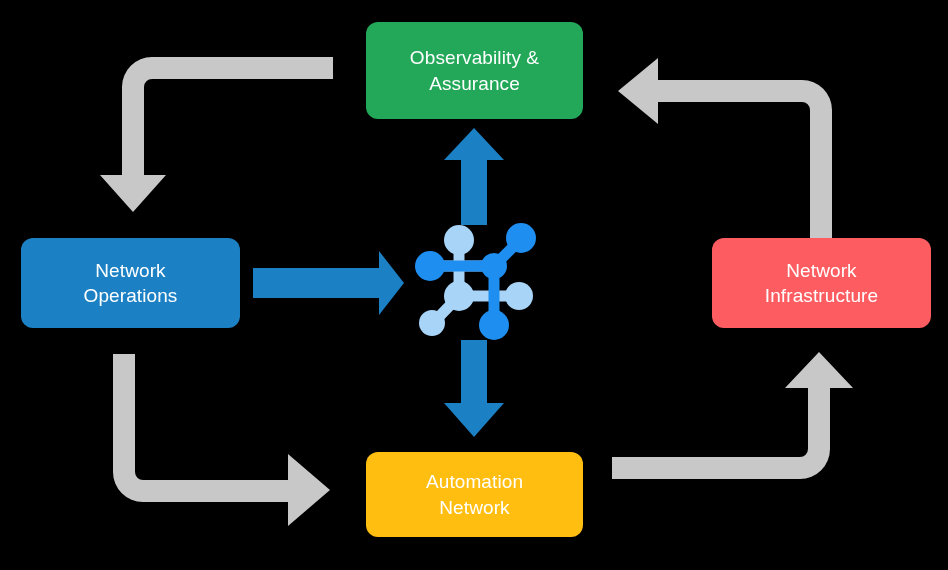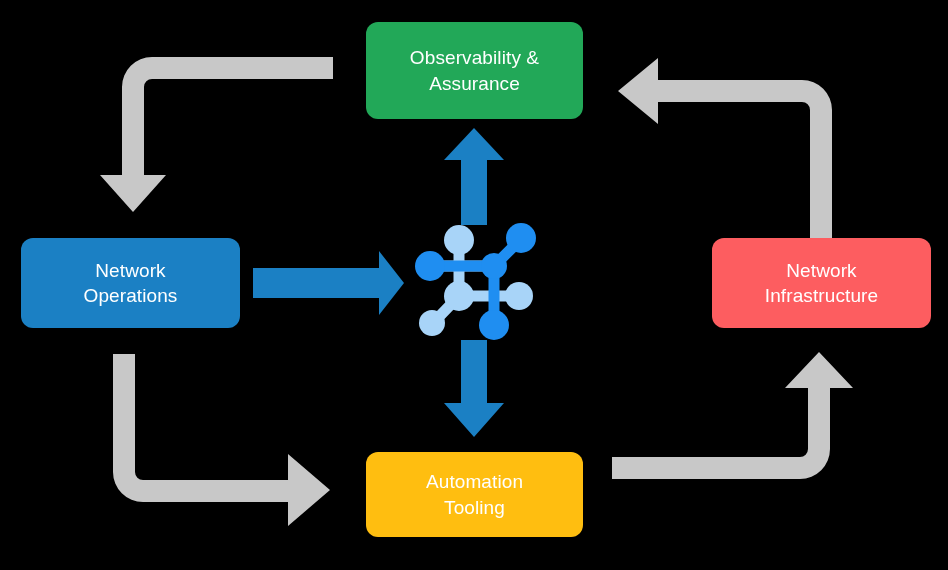--- a/index.html
+++ b/index.html
@@ -126,16 +126,16 @@
 Operations</span>
   </div>
 
   <div class="node-box" id="box-infrastructure" style="background:#fd5d60">
     <span class="node-label">Network
 Infrastructure</span>
   </div>
 
   <div class="node-box" id="box-automation" style="background:#ffbe10">
     <span class="node-label">Automation
-Tooling</span>
+Network</span>
   </div>
 
 </div>
 
 </body></html>

